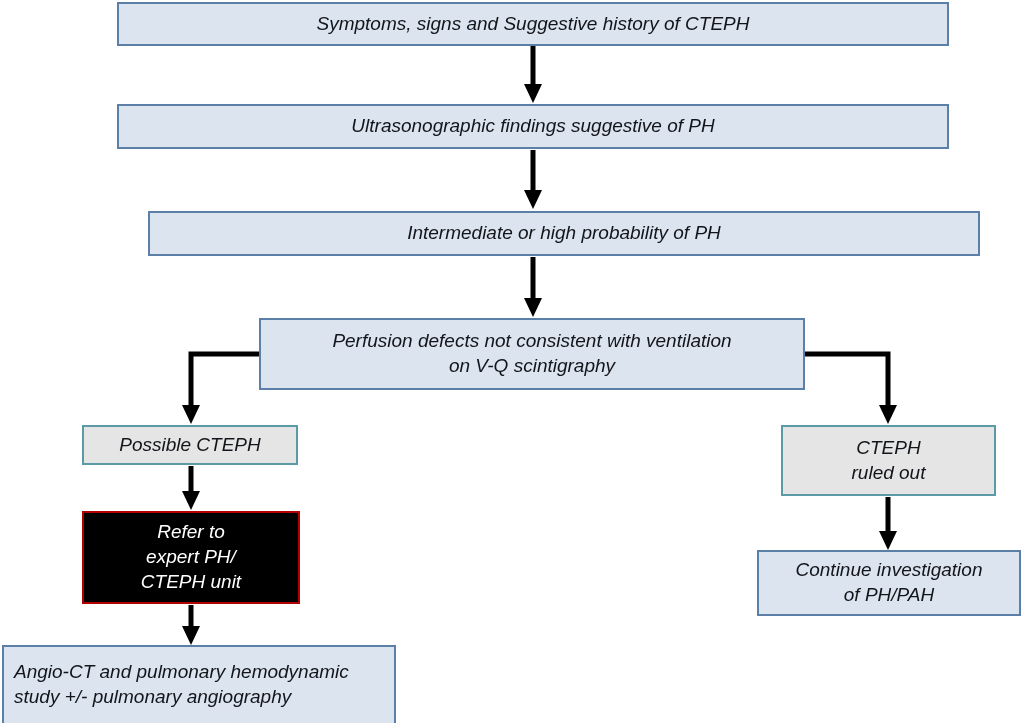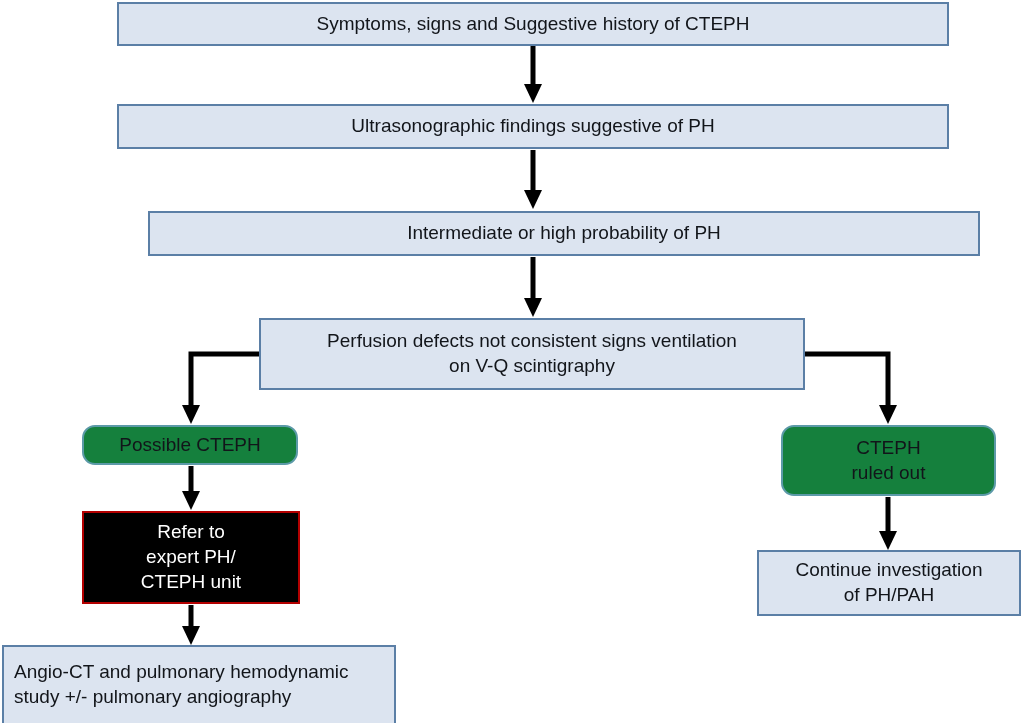--- a/index.html
+++ b/index.html
@@ -25,25 +25,25 @@
     align-items: center;
     justify-content: center;
     text-align: center;
     line-height: 1.3;
     color: #12151a;
     font-size: 19px;
     border: 2px solid #5b7fa6;
     background: #dce4f0;
     white-space: pre-line;
     padding: 2px 6px;
+    font-style: italic;
   }
   .node.teal {
-    background: #15803d;
+    background: #e5e5e5;
     border-color: #5c9aa8;
-    border-radius: 13px;
   }
   .node.red {
     background: #000000;
     border-color: #b30000;
     color: #ffffff;
   }
   .node.left-align {
     justify-content: flex-start;
     text-align: left;
     padding-left: 10px;
@@ -112,21 +112,21 @@
       <polygon points="888,550 879,531 897,531"></polygon>
     </g>
   </svg>
 
   <div class="node" style="left:117px; top:2px; width:832px; height:44px;">Symptoms, signs and Suggestive history of CTEPH</div>
 
   <div class="node" style="left:117px; top:104px; width:832px; height:45px;">Ultrasonographic findings suggestive of PH</div>
 
   <div class="node" style="left:117px; top:211px; width:832px; height:45px;margin-left:31px;">Intermediate or high probability of PH</div>
 
-  <div class="node" style="left:259px; top:318px; width:546px; height:72px;">Perfusion defects not consistent signs ventilation
+  <div class="node" style="left:259px; top:318px; width:546px; height:72px;">Perfusion defects not consistent with ventilation
 on V-Q scintigraphy</div>
 
   <div class="node teal" style="left:82px; top:425px; width:216px; height:40px;">Possible CTEPH</div>
 
   <div class="node red" style="left:82px; top:511px; width:218px; height:93px;">Refer to
 expert PH/
 CTEPH unit</div>
 
   <div class="node left-align" style="left:2px; top:645px; width:394px; height:80px;">Angio-CT and pulmonary hemodynamic
 study +/- pulmonary angiography</div>

